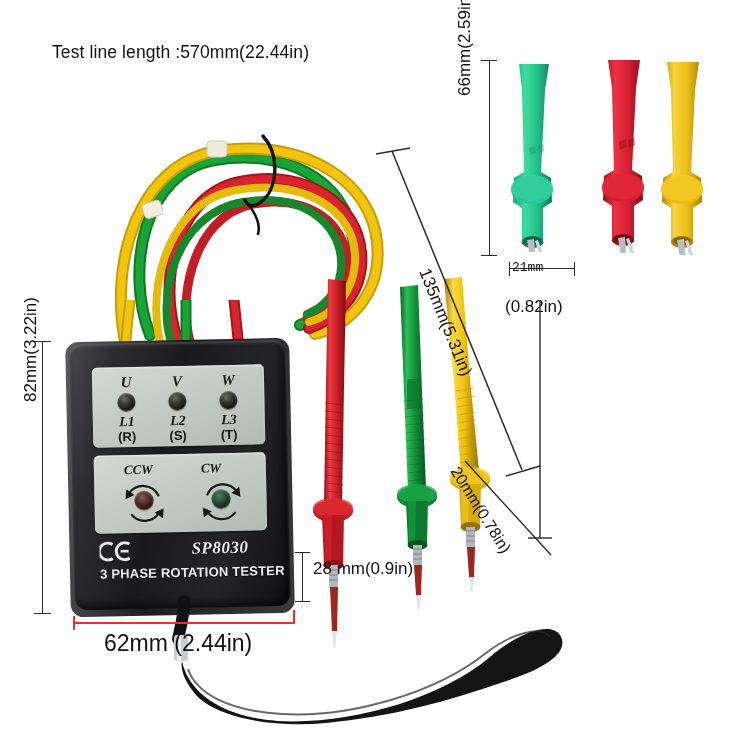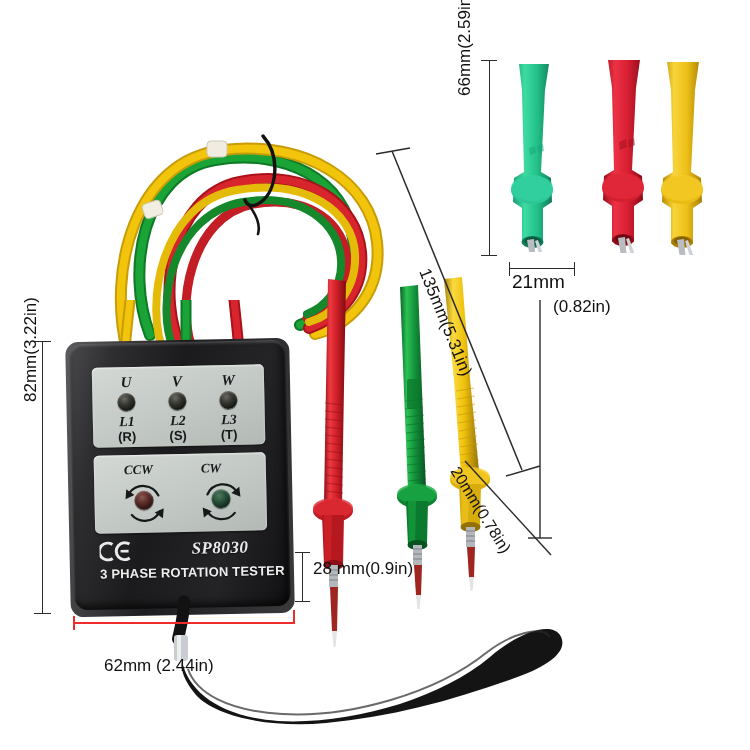--- a/index.html
+++ b/index.html
@@ -102,20 +102,21 @@
     letter-spacing: .2px;
     line-height: 1;
     text-shadow: 0 1px 1px rgba(0,0,0,.6);
   }
 </style>
 </head>
 <body>
 
 <div id="stage">
 
+  <div class="abs dim-text title-text" style="left:52px; top:44px;">Test line length :570mm(22.44in)</div>
 
   <div class="abs" style="left:505px; top:62px; width:56px; height:190px;">
     <svg viewBox="0 0 56 190" width="56" height="190">
       <defs>
         <linearGradient id="gcap" x1="0" y1="0" x2="1" y2="0">
           <stop offset="0%" stop-color="#1c9c72"></stop>
           <stop offset="30%" stop-color="#3ddba2"></stop>
           <stop offset="62%" stop-color="#23c08a"></stop>
           <stop offset="100%" stop-color="#127a57"></stop>
         </linearGradient>
@@ -175,22 +176,22 @@
   </div>
 
   <div class="abs cap-h" style="left:481px; top:60px; width:16px;"></div>
   <div class="abs rule-v" style="left:489px; top:60px; height:196px;"></div>
   <div class="abs cap-h" style="left:481px; top:255px; width:16px;"></div>
   <div class="abs dim-text" style="left:456px; top:96px; font-size:17px; transform:rotate(-90deg); transform-origin:left top; white-space:nowrap;">66mm(2.59in)</div>
 
   <div class="abs cap-v" style="left:509px; top:262px; height:14px;"></div>
   <div class="abs rule-h" style="left:509px; top:268px; width:66px;"></div>
   <div class="abs cap-v" style="left:574px; top:262px; height:14px;"></div>
-  <div class="abs dim-text" style="left:512px; top:272px; font-size:19px;">21mm</div>
-  <div class="abs dim-text" style="left:505px; top:298px; font-size:17px;margin-left:48px;">(0.82in)</div>
+  <div class="abs dim-text" style="left:512px; top:261px; font-size:13px;font-family:Liberation Mono, monospace;">21mm</div>
+  <div class="abs dim-text" style="left:505px; top:298px; font-size:17px;">(0.82in)</div>
 
   <svg class="abs" style="left:95px; top:120px;" width="330" height="260" viewBox="0 0 330 260">
     <g fill="none" stroke-linecap="round">
 
       <path d="M55 215 C 30 150, 48 52, 120 40 C 190 28, 250 60, 258 118 C 264 165, 232 196, 205 205" stroke="#0e7a25" stroke-width="12"></path>
       <path d="M55 215 C 30 150, 48 52, 120 40 C 190 28, 250 60, 258 118 C 264 165, 232 196, 205 205" stroke="#1aa336" stroke-width="8"></path>
 
       <path d="M32 230 C 12 150, 40 40, 128 30 C 212 20, 276 62, 282 122 C 288 178, 248 208, 220 214" stroke="#c79c07" stroke-width="12"></path>
       <path d="M32 230 C 12 150, 40 40, 128 30 C 212 20, 276 62, 282 122 C 288 178, 248 208, 220 214" stroke="#f2c50c" stroke-width="8"></path>
 
@@ -426,20 +427,20 @@
   </svg>
 
   <div class="abs cap-h" style="left:34px; top:341px; width:17px;"></div>
   <div class="abs rule-v" style="left:42px; top:341px; height:273px;"></div>
   <div class="abs cap-h" style="left:34px; top:613px; width:17px;"></div>
   <div class="abs dim-text" style="left:22px; top:402px; font-size:17px; transform:rotate(-90deg); transform-origin:left top; white-space:nowrap;">82mm(3.22in)</div>
 
   <div class="abs cap-v red" style="left:73px; top:616px; height:14px;"></div>
   <div class="abs rule-h red" style="left:73px; top:622px; width:222px;"></div>
   <div class="abs cap-v red" style="left:293px; top:610px; height:14px;"></div>
-  <div class="abs dim-text" style="left:104px; top:632px; font-size:17px;margin-top:25px;">62mm (2.44in)</div>
+  <div class="abs dim-text" style="left:104px; top:632px; font-size:23px;">62mm (2.44in)</div>
 
   <div class="abs cap-h" style="left:295px; top:552px; width:15px;"></div>
   <div class="abs rule-v" style="left:302px; top:552px; height:50px;"></div>
   <div class="abs cap-h" style="left:295px; top:601px; width:15px;"></div>
   <div class="abs dim-text" style="left:313px; top:560px; font-size:17px;">28 mm(0.9in)</div>
 
 </div>
 
 </body></html>

